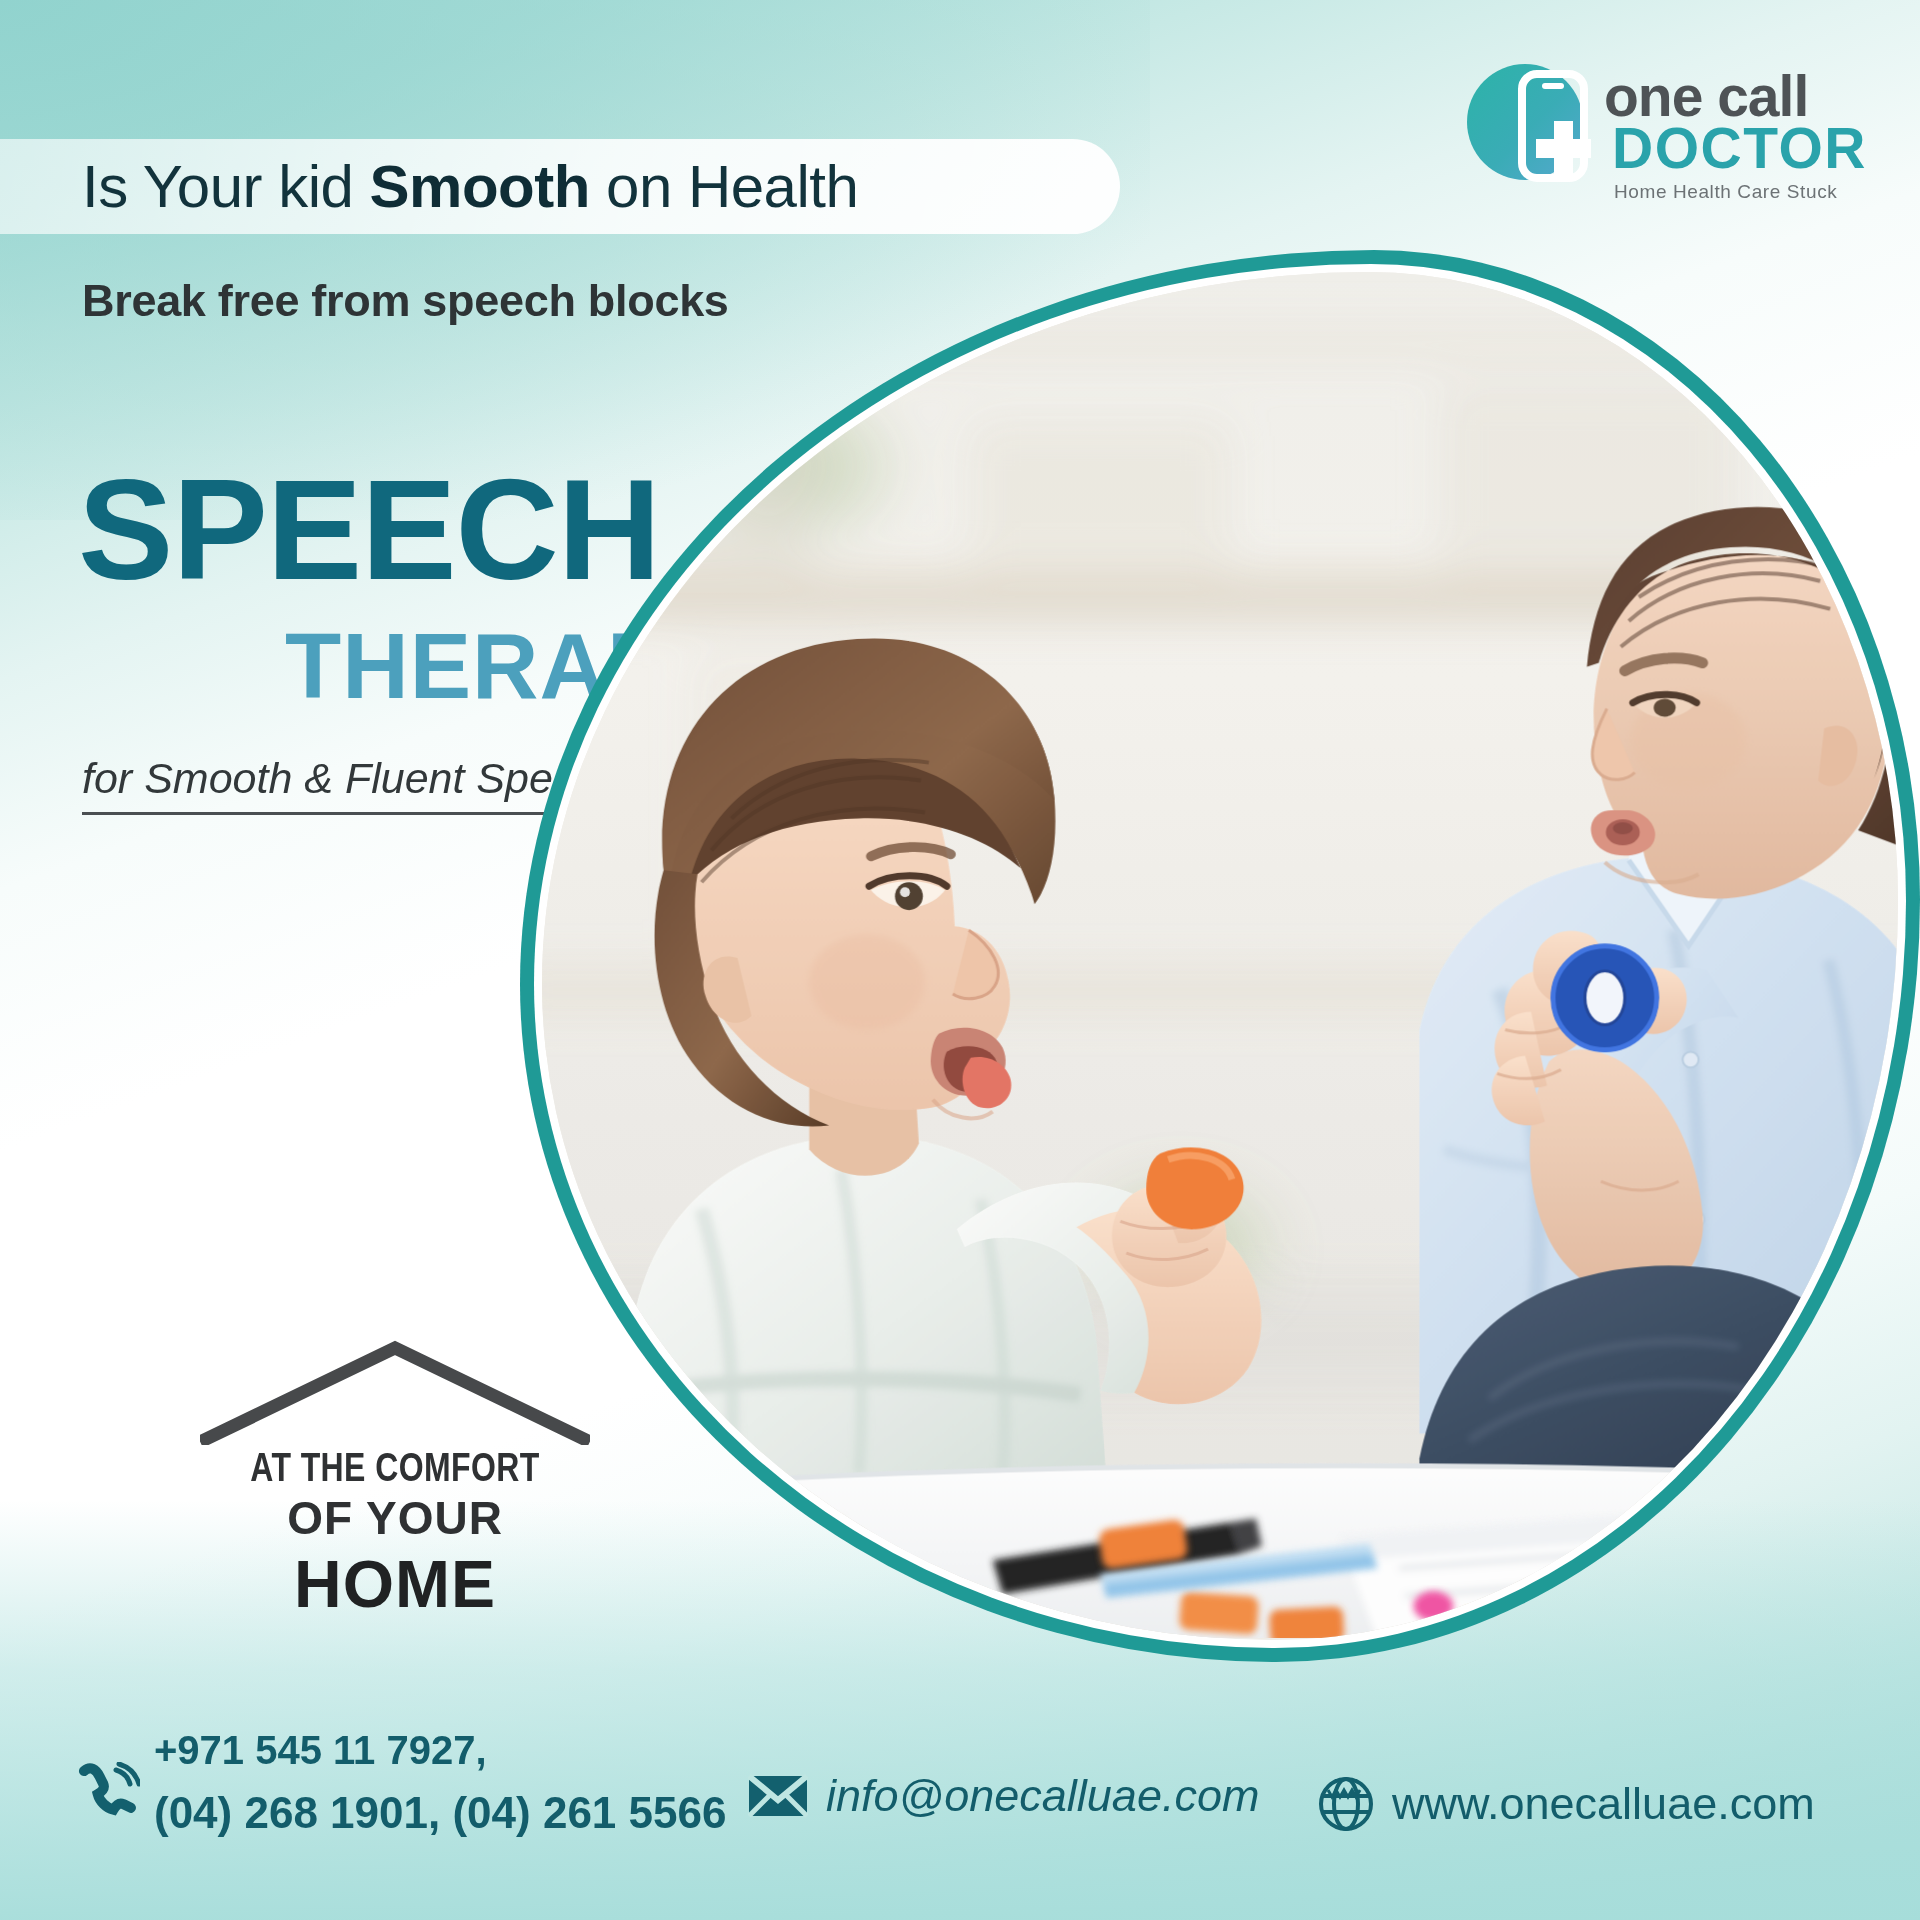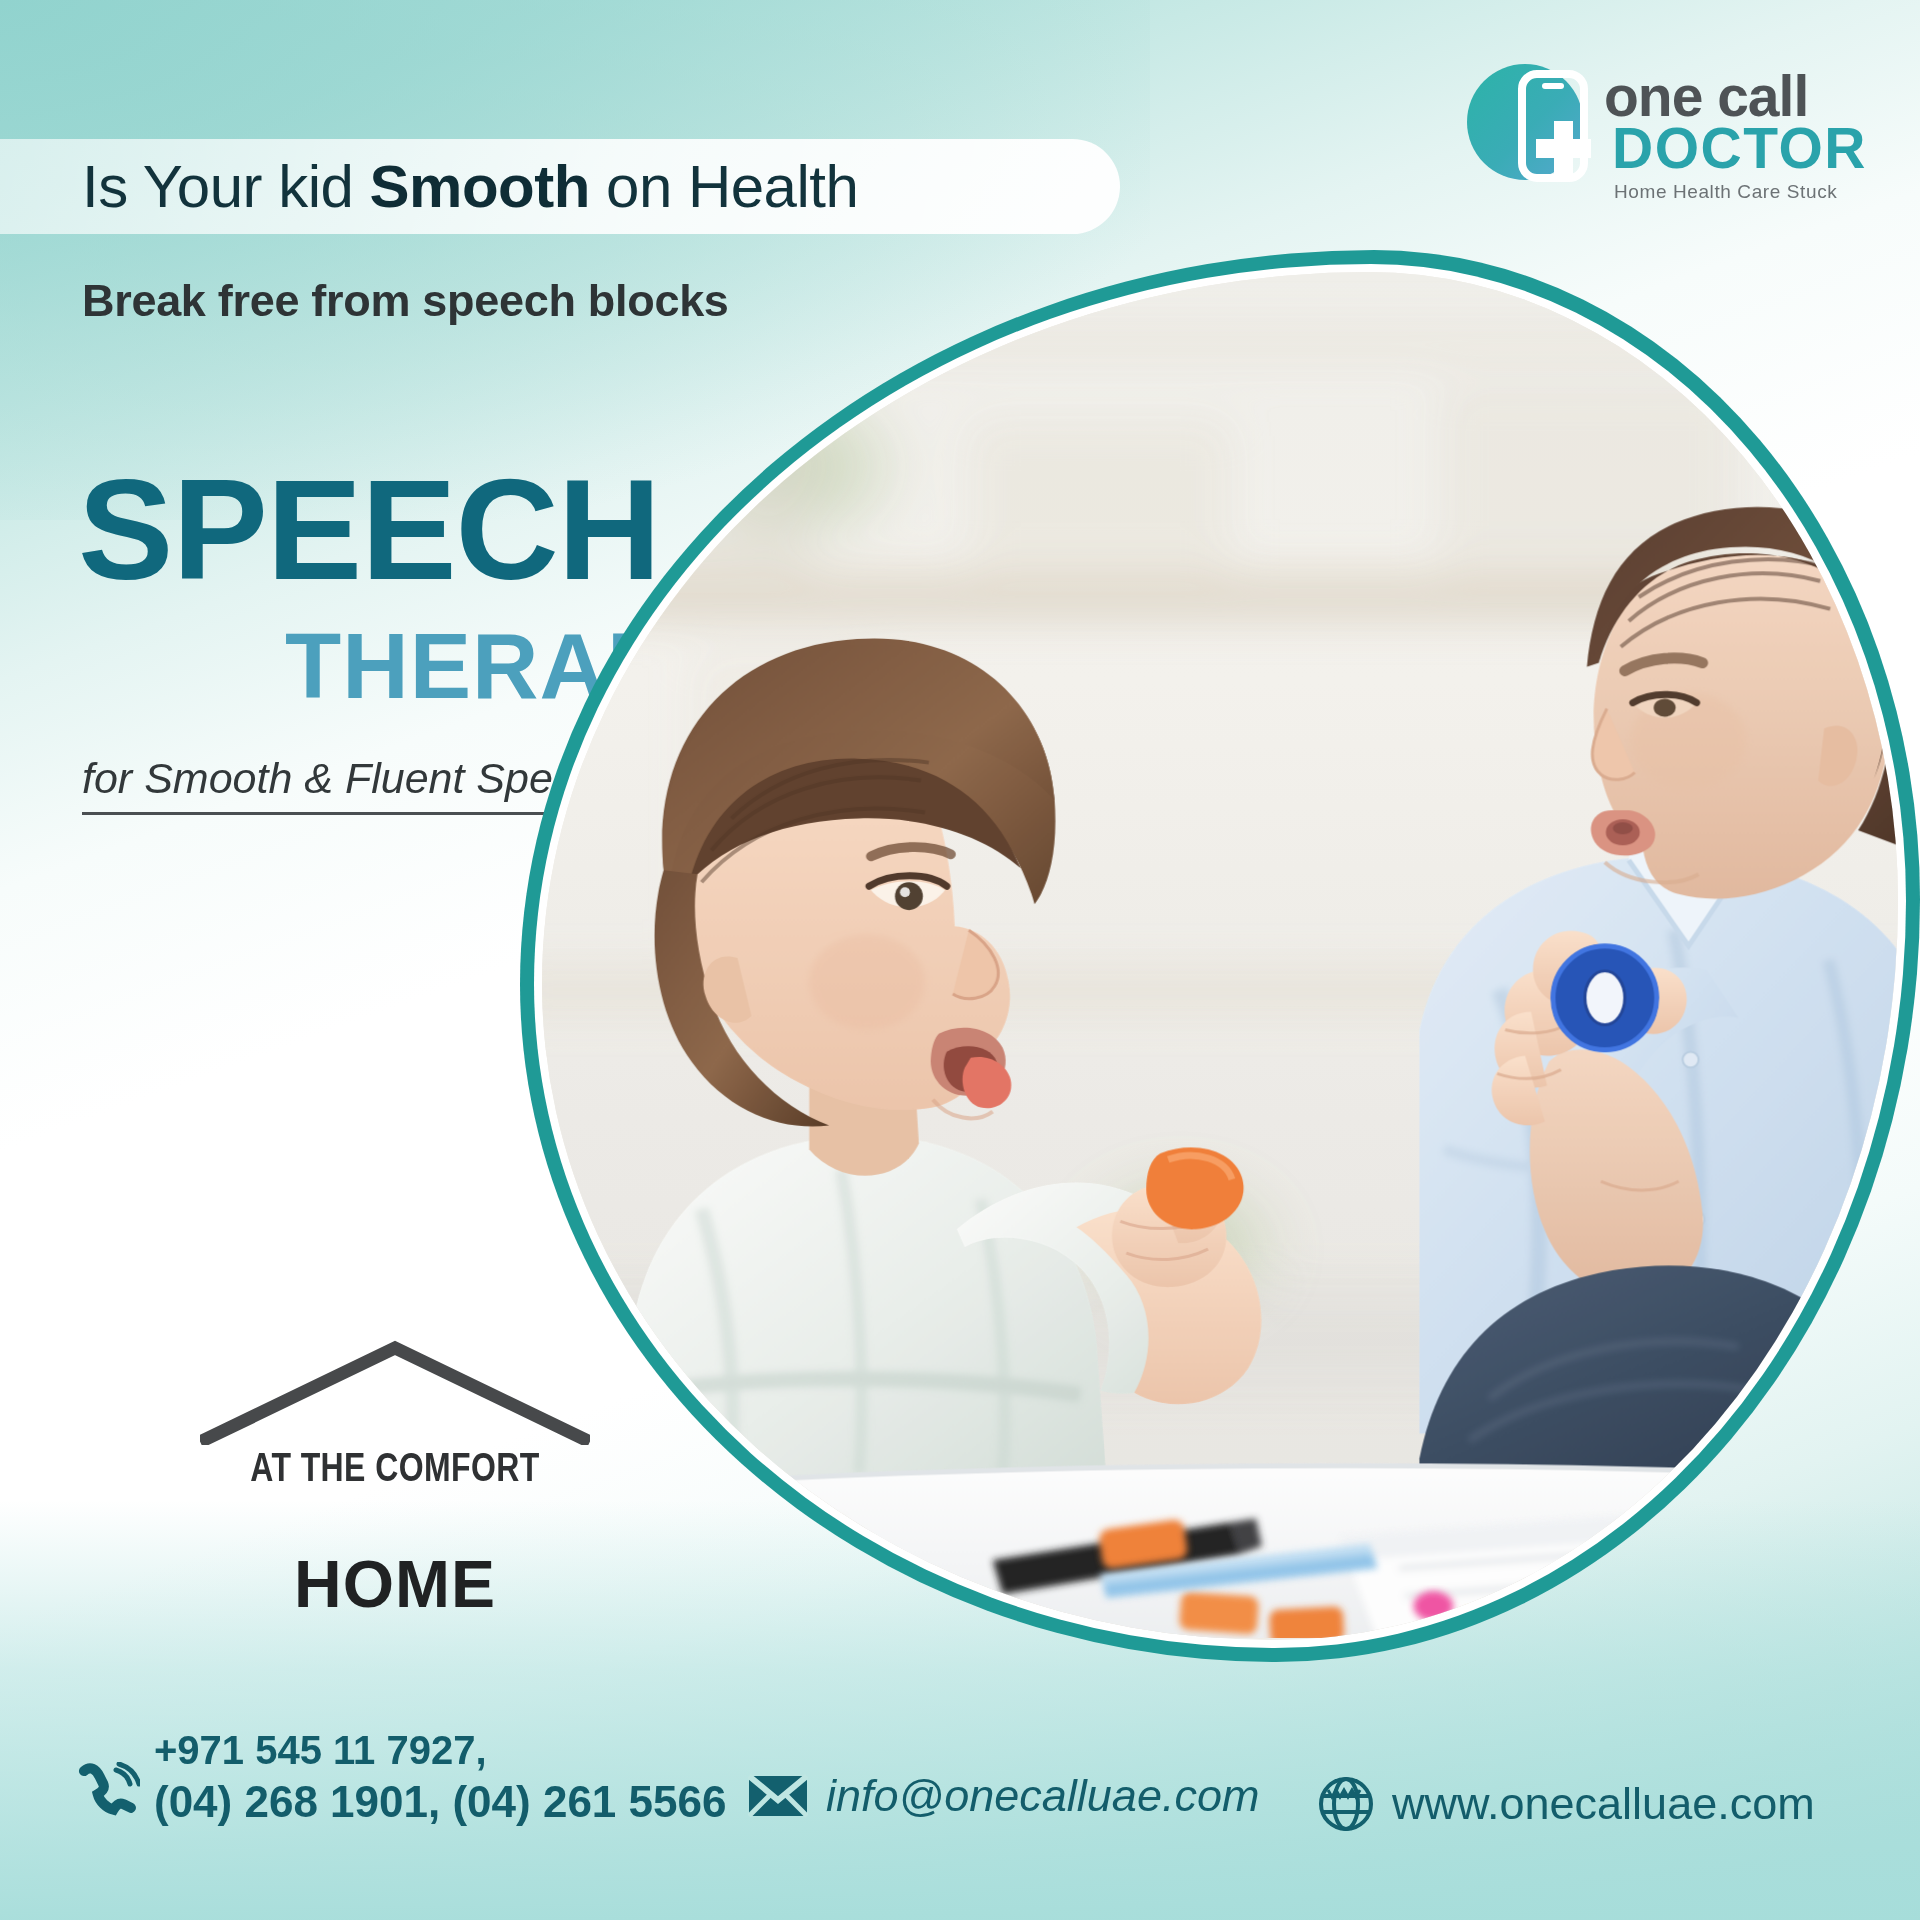--- a/index.html
+++ b/index.html
@@ -150,21 +150,21 @@
     position:absolute; left:0; right:0; bottom:0; height:240px;
   }
   .c-item{ position:absolute; display:flex; align-items:center; }
   .c-ico{ flex:0 0 auto; display:block; }
   .c-txt{ color:#135d6b; font-weight:700; white-space:nowrap; }
 
   #c-phone{ left:78px; top:46px; align-items:flex-start; }
   #c-phone .c-ico{ margin-top:36px; }
   #c-phone .c-lines{ margin-left:14px; }
   #c-phone .p1{ font-size:40px; line-height:48px; color:#135d6b; font-weight:700; white-space:nowrap; }
-  #c-phone .p2{ font-size:44px; line-height:56px; color:#135d6b; font-weight:700; white-space:nowrap; }
+  #c-phone .p2{ font-size:44px; line-height:56px; color:#135d6b; font-weight:700; white-space:nowrap;margin-top:11px; }
 
   #c-mail{ left:748px; top:88px; }
   #c-mail .c-txt{ margin-left:18px; font-size:45px; line-height:56px; font-weight:400;font-style:italic; }
 
   #c-web{ left:1318px; top:96px; }
   #c-web .c-txt{ margin-left:18px; font-size:45px; line-height:56px; font-weight:400; }
 </style>
 </head>
 <body>
 
@@ -180,20 +180,21 @@
 
   <div class="title-speech">SPEECH</div>
   <div class="title-therapy">THERAPY</div>
   <div class="title-sub">for Smooth &amp; Fluent Speech</div>
 
   <div id="comfort">
     <svg class="roof" viewBox="0 0 390 105">
       <path d="M6 99 L195 8 L384 99" fill="none" stroke="#47494b" stroke-width="13" stroke-linecap="square" stroke-linejoin="miter"></path>
     </svg>
     <div class="l1">AT THE COMFORT</div>
+    <div class="l2">OF YOUR</div>
     <div class="l3">HOME</div>
   </div>
 
   <div id="logo">
     <svg class="mark" viewBox="0 0 138 138">
       <defs>
         <linearGradient id="lgmark" x1="0" y1="0" x2="1" y2="1">
           <stop offset="0%" stop-color="#2cb3a8"></stop>
           <stop offset="55%" stop-color="#3aacb6"></stop>
           <stop offset="100%" stop-color="#56a8cf"></stop>

